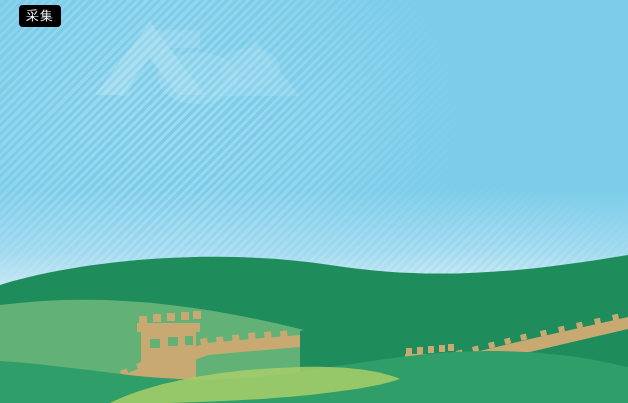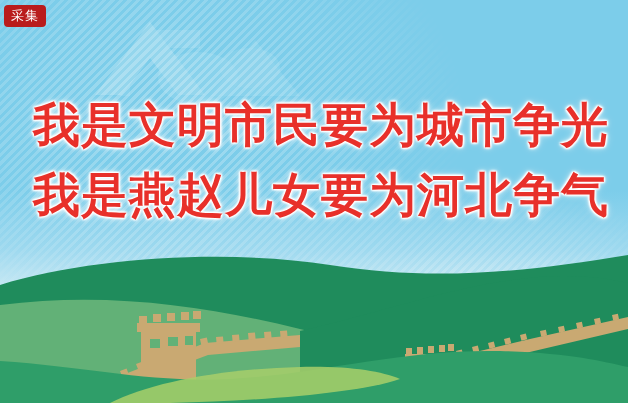--- a/index.html
+++ b/index.html
@@ -95,27 +95,27 @@
        0 0  9px rgba(255,255,255,0.6);
   }
   .slogan-gap {
     display: inline-block;
     width: 28px;
   }
 
   
   .capture-btn {
     position: absolute;
-    left: 4px;
+    left: 19px;
     top: 5px;
     min-width: 36px;
     height: 22px;
     padding: 0 7px;
     box-sizing: border-box;
-    background: #b91c1c;
+    background: #000000;
     color: #ffffff;
     border-radius: 4px;
     font-size: 13px;
     line-height: 22px;
     text-align: center;
     letter-spacing: 1px;
     cursor: pointer;
     user-select: none;
   }
 </style>
@@ -246,28 +246,16 @@
              C 320 131, 400 106, 500 108
              C 570 110, 600 118, 628 124
              L628 160 L0 160 Z" fill="#2f9e69"></path>
 
     <path d="M110 160
              C 150 140, 220 126, 300 124
              C 350 123, 380 128, 400 136
              C 360 150, 260 158, 170 160 Z" fill="#a8cf6a" opacity="0.85"></path>
   </svg>
 
-  <div class="slogan-block">
-    <div class="slogan-line">
-      <span class="slogan-seg">我是文明市民</span>
-      <span class="slogan-gap"></span>
-      <span class="slogan-seg">要为城市争光</span>
-    </div>
-    <div class="slogan-line">
-      <span class="slogan-seg">我是燕赵儿女</span>
-      <span class="slogan-gap"></span>
-      <span class="slogan-seg">要为河北争气</span>
-    </div>
-  </div>
 
   <div class="capture-btn">采集</div>
 
 </div>
 
 </body></html>

